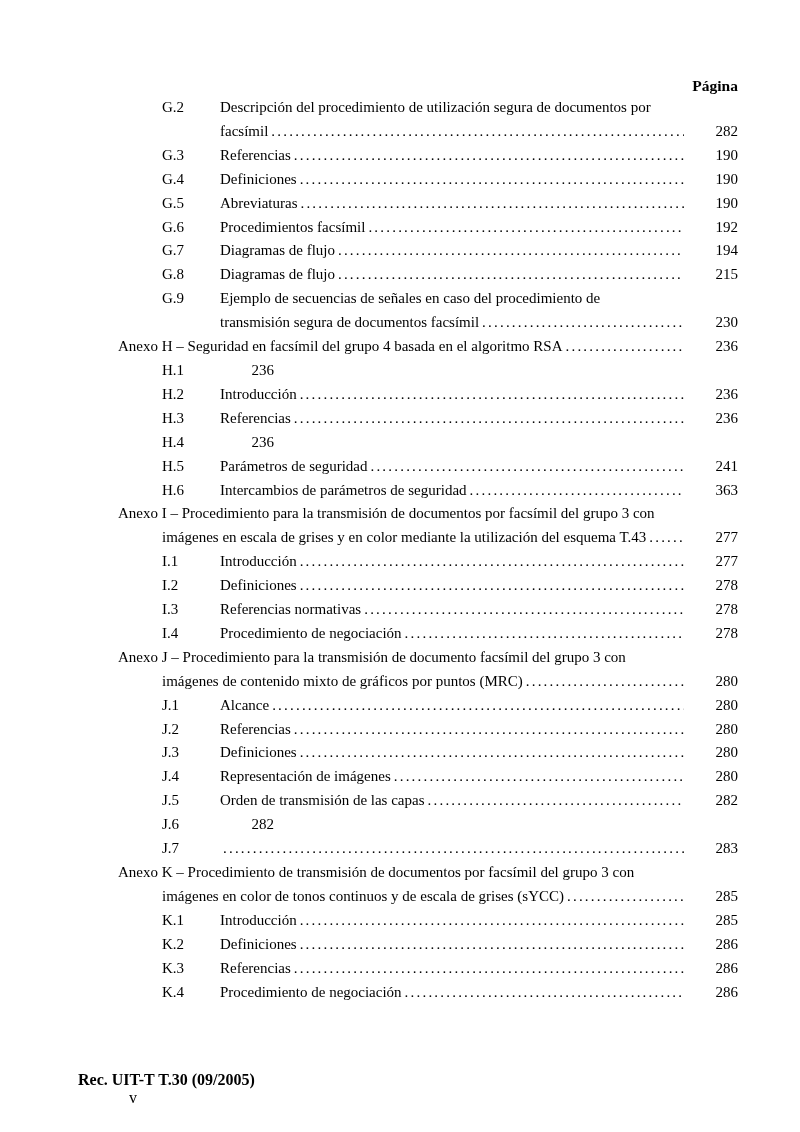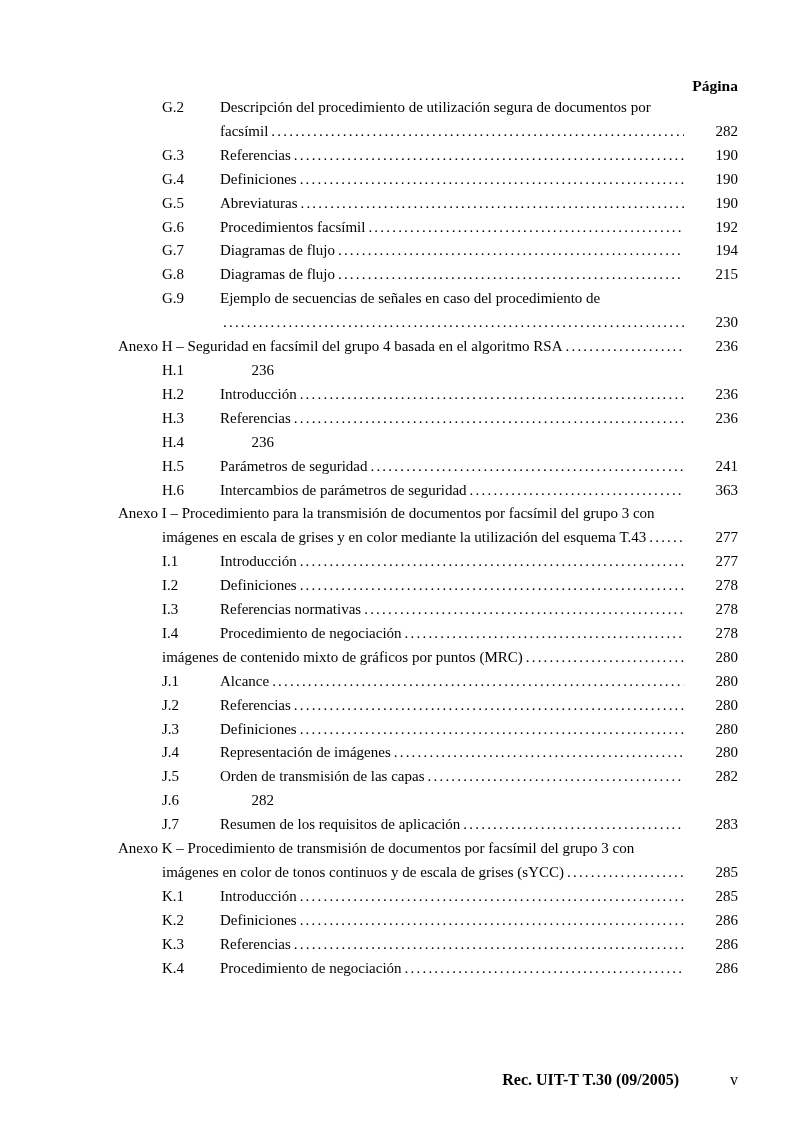--- a/index.html
+++ b/index.html
@@ -78,20 +78,21 @@
   }
   .footer {
     position: absolute;
     top: 1071px;
     left: 78px;
     right: 74px;
     display: flex;
     justify-content: flex-end;
     align-items: baseline;
     font-size: 16px;
+    flex-direction: column;
   }
   .footer .ref {
     font-weight: bold;
   }
   .footer .pnum {
     display: inline-block;
     width: 59px;
     text-align: right;
     font-weight: normal;
   }
@@ -152,21 +153,21 @@
           <span class="num">G.8</span>
           <div class="mid">
             <div class="tl last"><span>Diagramas de flujo</span><span class="dots"></span></div>
           </div>
           <span class="pg">215</span>
         </div>
         <div class="row sub">
           <span class="num">G.9</span>
           <div class="mid">
             <div class="tl"><span>Ejemplo de secuencias de señales en caso del procedimiento de</span></div>
-            <div class="tl cont last"><span class="dots"></span></div>
+            <div class="tl cont last"><span>transmisión segura de documentos facsímil</span><span class="dots"></span></div>
           </div>
           <span class="pg">230</span>
         </div>
         <div class="row anexo">
           <div class="mid">
             <div class="tl last"><span>Anexo H – Seguridad en facsímil del grupo 4 basada en el algoritmo RSA</span><span class="dots"></span></div>
           </div>
           <span class="pg">236</span>
         </div>
         <div class="row sub">
@@ -235,20 +236,21 @@
         </div>
         <div class="row sub">
           <span class="num">I.4</span>
           <div class="mid">
             <div class="tl last"><span>Procedimiento de negociación</span><span class="dots"></span></div>
           </div>
           <span class="pg">278</span>
         </div>
         <div class="row anexo">
           <div class="mid">
+            <div class="tl"><span>Anexo J – Procedimiento para la transmisión de documento facsímil del grupo 3 con</span></div>
             <div class="tl cont last"><span>imágenes de contenido mixto de gráficos por puntos (MRC)</span><span class="dots"></span></div>
           </div>
           <span class="pg">280</span>
         </div>
         <div class="row sub">
           <span class="num">J.1</span>
           <div class="mid">
             <div class="tl last"><span>Alcance</span><span class="dots"></span></div>
           </div>
           <span class="pg">280</span>
@@ -281,21 +283,21 @@
           </div>
           <span class="pg">282</span>
         </div>
         <div class="row sub">
           <span class="num">J.6</span>
           <span class="pg">282</span>
         </div>
         <div class="row sub">
           <span class="num">J.7</span>
           <div class="mid">
-            <div class="tl last"><span>Resumen de los requisitos de aplicación</span><span class="dots"></span></div>
+            <div class="tl last"><span class="dots"></span></div>
           </div>
           <span class="pg">283</span>
         </div>
         <div class="row anexo">
           <div class="mid">
             <div class="tl"><span>Anexo K – Procedimiento de transmisión de documentos por facsímil del grupo 3 con</span></div>
             <div class="tl cont last"><span>imágenes en color de tonos continuos y de escala de grises (sYCC)</span><span class="dots"></span></div>
           </div>
           <span class="pg">285</span>
         </div>

